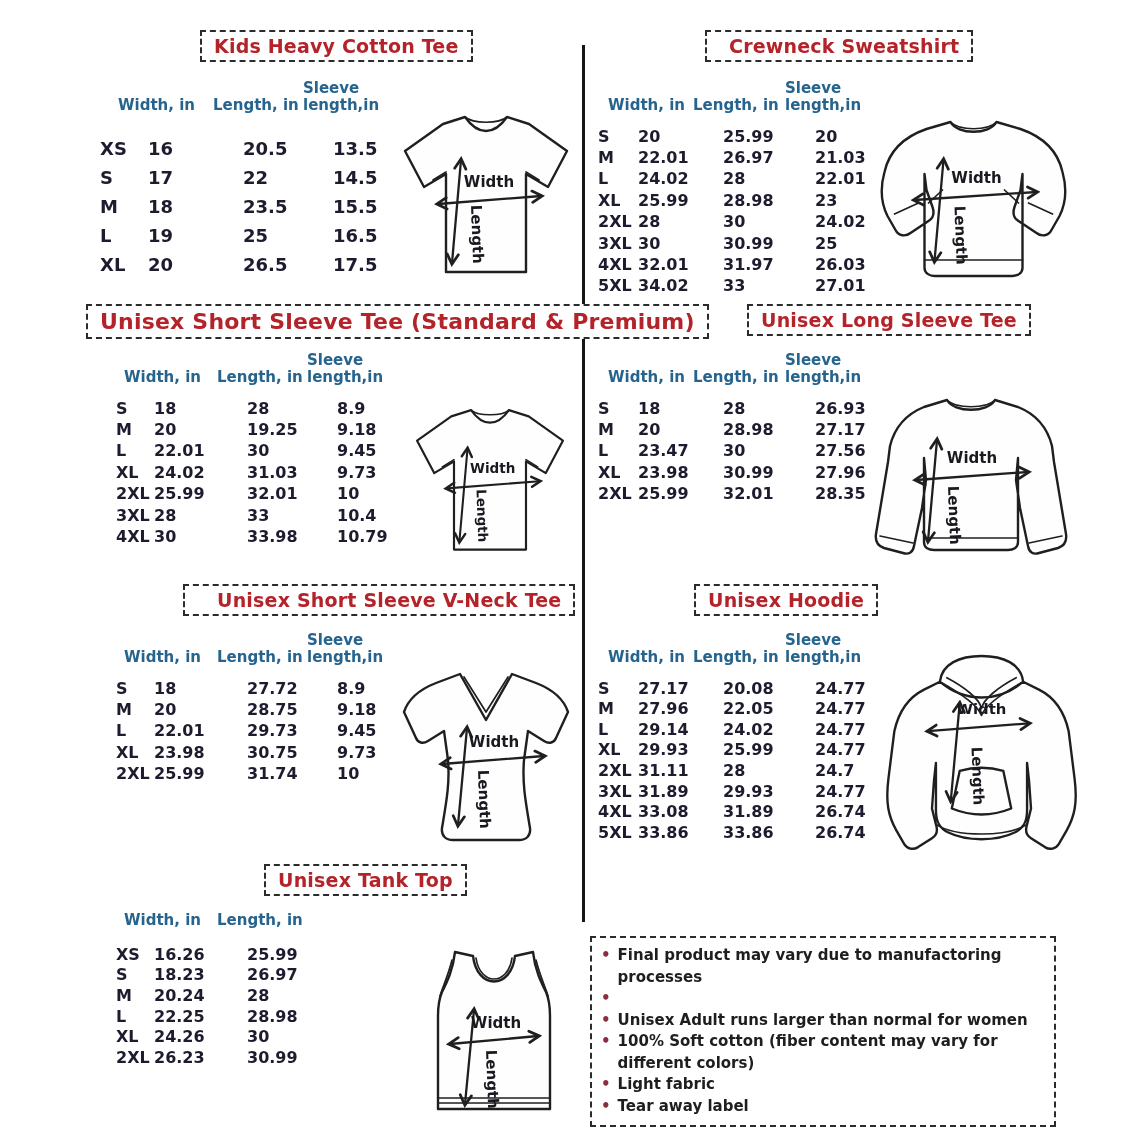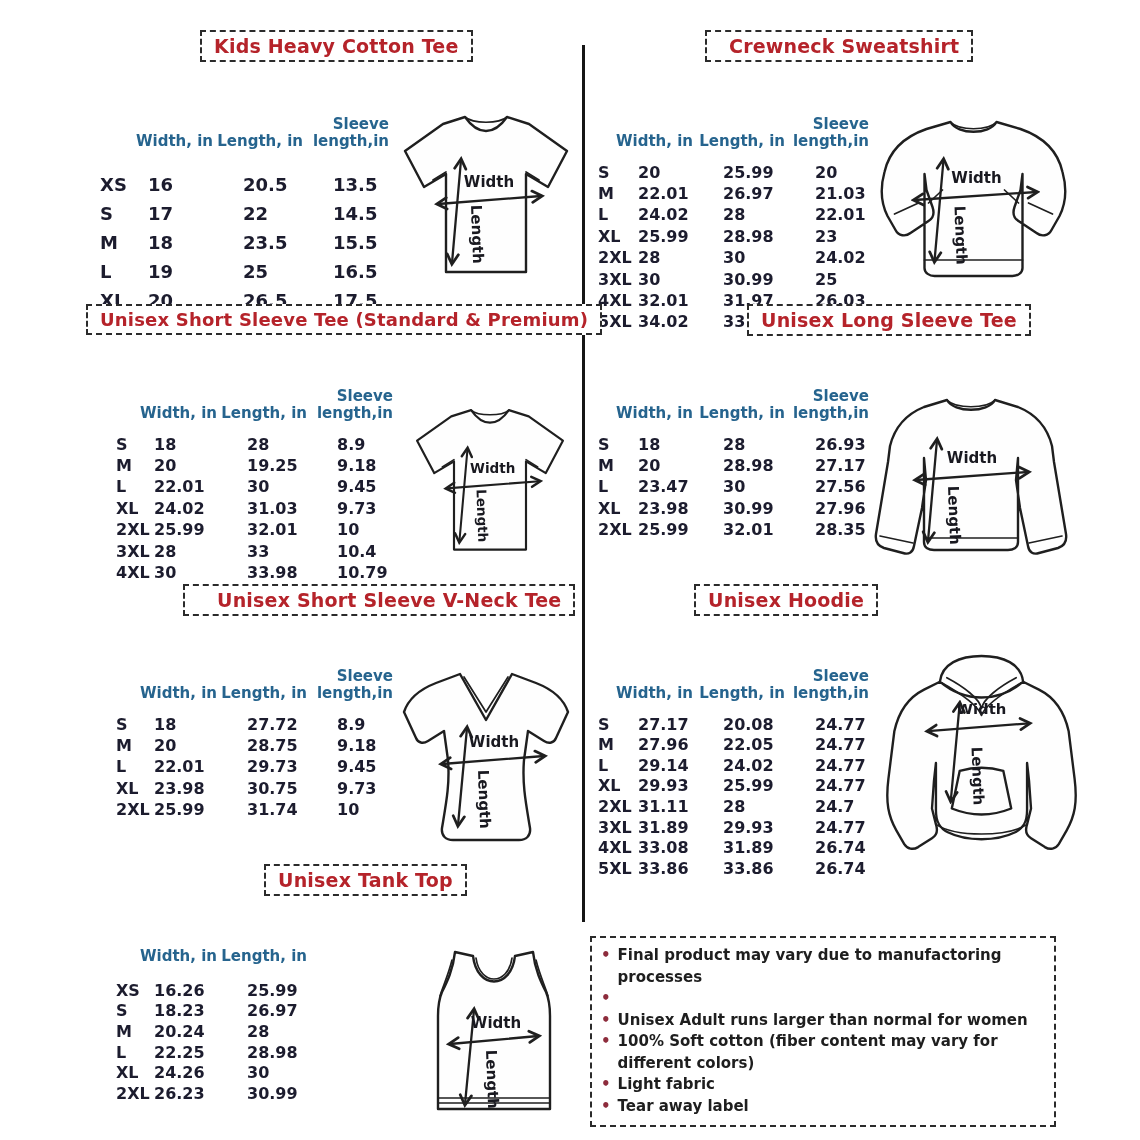--- a/index.html
+++ b/index.html
@@ -9,24 +9,24 @@
   body{
     width:1140px;height:1140px;position:relative;background:#ffffff;
     font-family:"DejaVu Sans", sans-serif; overflow:hidden;
   }
   .divider{position:absolute;left:582px;top:45px;width:3px;height:877px;background:#161616;}
   .section-title{
     position:absolute;border:2px dashed #2b2b2b;background:#fff;
     padding:3px 12px;font-size:19px;font-weight:bold;color:var(--red);
     white-space:nowrap;letter-spacing:0.2px;
   }
-  .section-title.small{font-size:18px;}
+  .section-title.small{font-size:22px;}
   .table{position:absolute;}
   .thead{display:flex;color:var(--blue);font-weight:bold;font-size:15px;align-items:flex-end;transform:translateX(-30px);}
-  .hcell{text-align:right;line-height:1.12;white-space:pre-line;margin-top:36px;}
+  .hcell{text-align:left;line-height:1.12;white-space:pre-line;}
   .trow{display:flex;font-weight:bold;color:var(--ink);align-items:baseline;}
   .cell{white-space:nowrap;}
   
   .lt .c0{width:48px;} .lt .c1{width:95px;} .lt .c2{width:90px;} .lt .c3{width:86px;}
   .lt2 .c0{width:38px;} .lt2 .c1{width:93px;} .lt2 .c2{width:90px;} .lt2 .c3{width:86px;}
   
   .rt .c0{width:40px;} .rt .c1{width:85px;} .rt .c2{width:92px;} .rt .c3{width:84px;}
   .rh29 .trow{height:29px;font-size:18px;}
   .rh21 .trow{height:21.4px;font-size:16px;}
   .rh20 .trow{height:20.6px;font-size:16px;}

